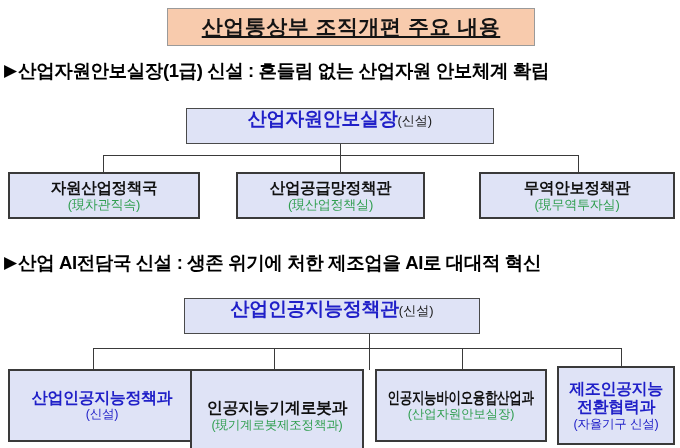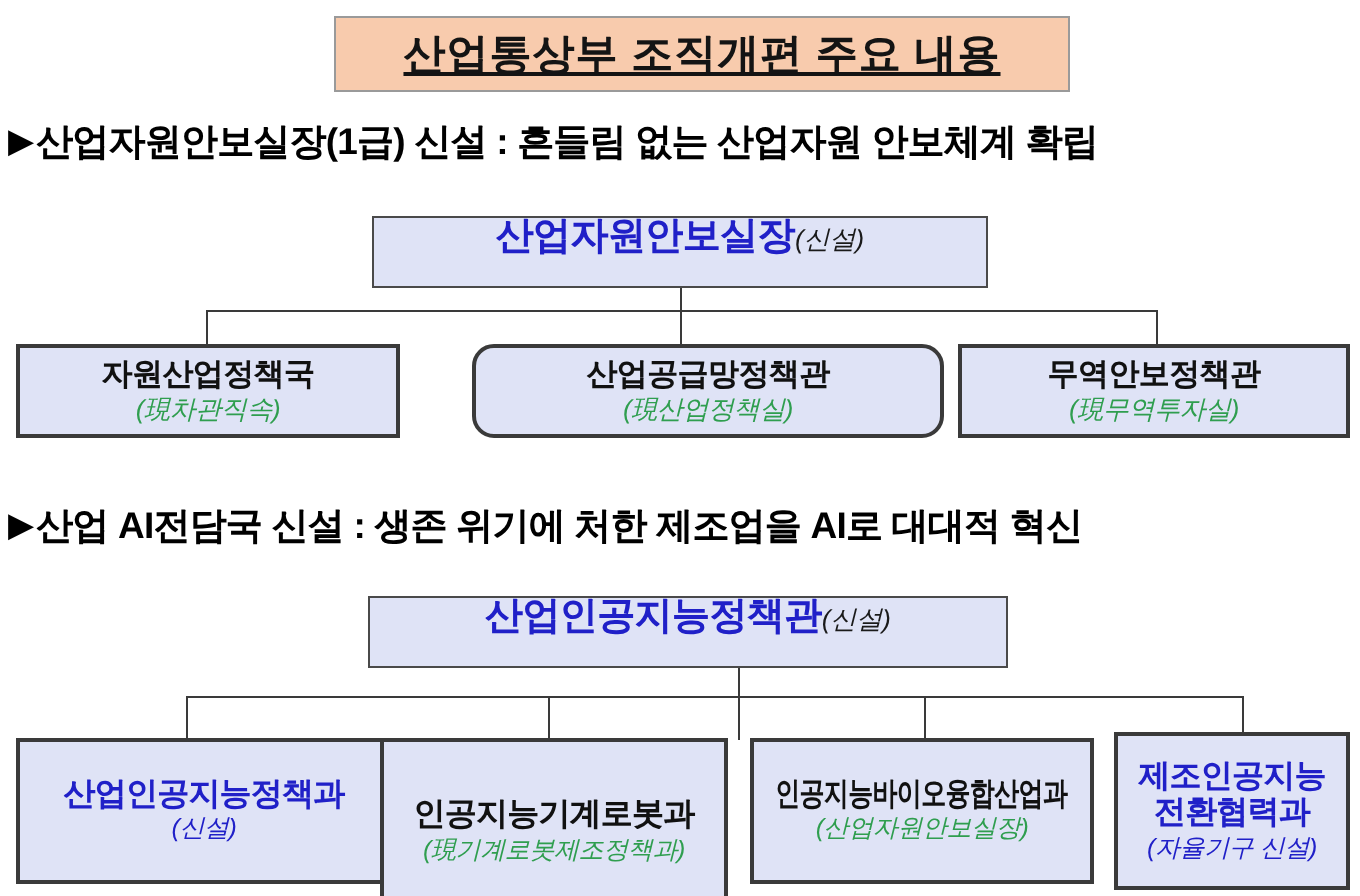--- a/index.html
+++ b/index.html
@@ -80,21 +80,20 @@
   }
   .node .node-title {
     font-weight: bold;
     line-height: 1.05;
     white-space: nowrap;
   }
   .node .node-sub {
     line-height: 1.05;
     white-space: nowrap;
     margin-top: 2px;
-    font-style: italic;
   }
 
   
   .node.parent {
     border-width: 1px;
     border-color: #4a4a4a;
     flex-direction: row;
     align-items: baseline;
     justify-content: center;
   }
@@ -171,35 +170,35 @@
 
 <div class="vline" style="left:340px; top:144px; height:38px;"></div>
 <div class="hline" style="left:103px; top:155px; width:475px;"></div>
 <div class="vline" style="left:103px; top:155px; height:17px;"></div>
 <div class="vline" style="left:578px; top:155px; height:17px;"></div>
 
 <div class="node child1" style="left:8px; top:172px; width:192px; height:47px;">
   <span class="node-title t-black">자원산업정책국</span>
   <span class="node-sub s-green">(現차관직속)</span>
 </div>
-<div class="node child1" style="left:236px; top:172px; width:236px; height:47px;border-radius:11px;">
+<div class="node child1" style="left:236px; top:172px; width:189px; height:47px;">
   <span class="node-title t-black">산업공급망정책관</span>
   <span class="node-sub s-green">(現산업정책실)</span>
 </div>
 <div class="node child1" style="left:479px; top:172px; width:196px; height:47px;">
   <span class="node-title t-black">무역안보정책관</span>
   <span class="node-sub s-green">(現무역투자실)</span>
 </div>
 
 <div class="section-heading" id="heading-2">
   <span class="marker">▶</span>
   <span class="heading-text">산업 AI전담국 신설 : 생존 위기에 처한 제조업을 AI로 대대적 혁신</span>
 </div>
 
-<div class="node parent" style="left:184px; top:298px; width:320px; height:36px;">
+<div class="node parent" style="left:184px; top:298px; width:296px; height:36px;">
   <span class="node-title">산업인공지능정책관</span>
   <span class="node-sub">(신설)</span>
 </div>
 
 <div class="vline" style="left:369px; top:334px; height:36px;"></div>
 <div class="hline" style="left:93px; top:348px; width:528px;"></div>
 <div class="vline" style="left:93px;  top:348px; height:22px;"></div>
 <div class="vline" style="left:274px; top:348px; height:22px;"></div>
 <div class="vline" style="left:462px; top:348px; height:22px;"></div>
 <div class="vline" style="left:621px; top:348px; height:22px;"></div>

